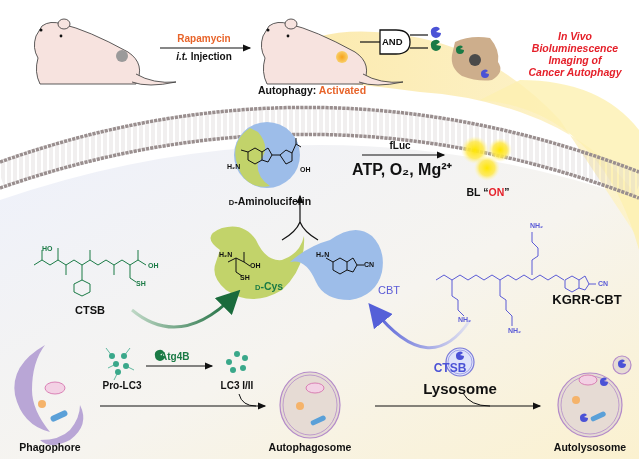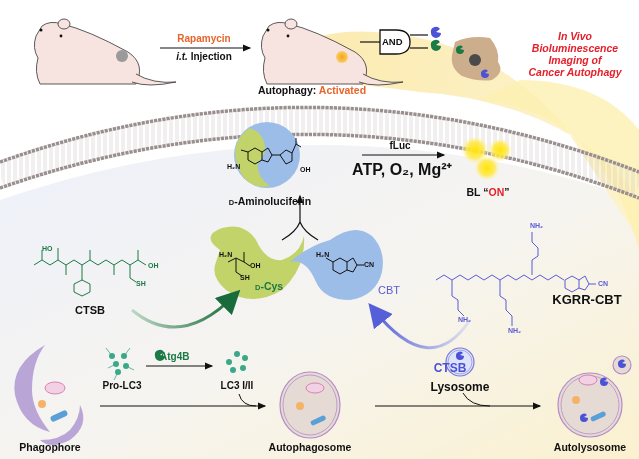--- a/index.html
+++ b/index.html
@@ -294,15 +294,15 @@
 <div class="lbl chem" style="left:530px;top:222px;color:#5b5bd6;">NH₂</div>
 <div class="lbl chem" style="left:508px;top:327px;color:#5b5bd6;">NH₂</div>
 
 
 <div class="lbl c" style="left:122px;top:380px;font-size:10px;">Pro-LC3</div>
 <div class="lbl" style="left:160px;top:351px;font-size:10px;color:#1a7a45;">Atg4B</div>
 <div class="lbl c" style="left:237px;top:380px;font-size:10px;">LC3 I/II</div>
 <div class="lbl c" style="left:50px;top:441px;font-size:10.5px;">Phagophore</div>
 <div class="lbl c" style="left:310px;top:441px;font-size:10.5px;">Autophagosome</div>
 <div class="lbl c" style="left:446px;top:361px;font-size:12px;color:#4b52d6;padding-left:8px;">CTSB</div>
-<div class="lbl c" style="left:460px;top:380px;font-size:12px;">Lysosome</div>
+<div class="lbl c" style="left:460px;top:380px;font-size:15px;">Lysosome</div>
 <div class="lbl c" style="left:590px;top:441px;font-size:10.5px;">Autolysosome</div>
 </div>
 
 </body></html>

